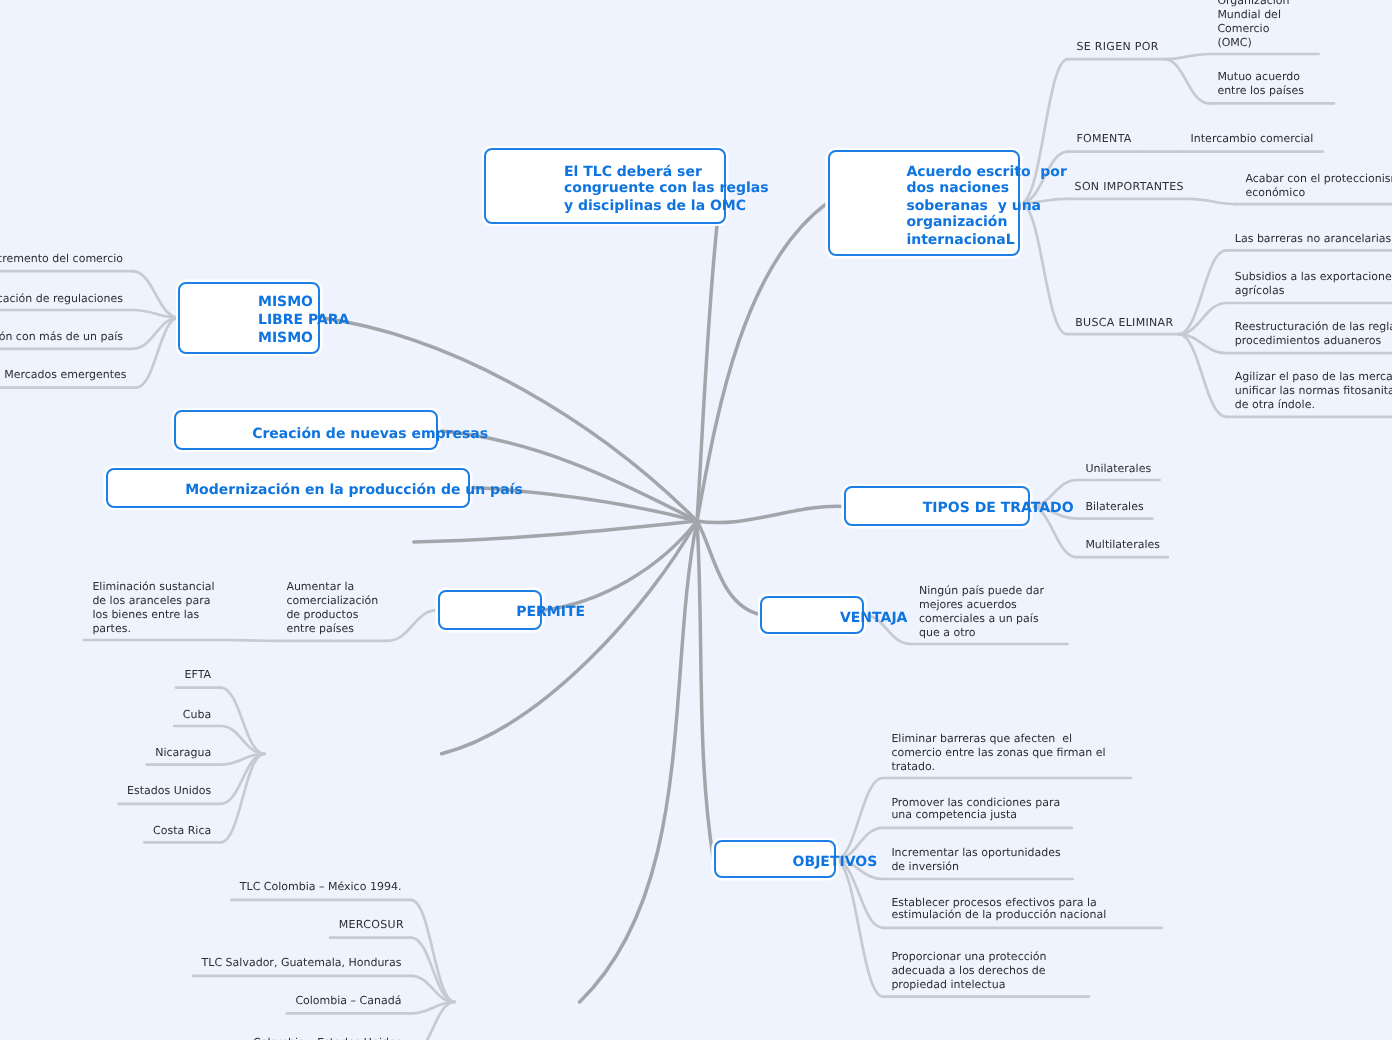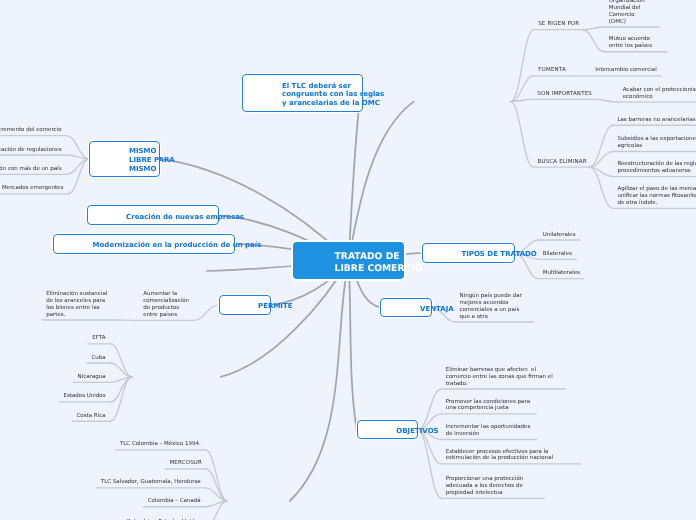--- a/index.html
+++ b/index.html
@@ -114,28 +114,31 @@
 <path d="M165.1 468.80L205.5 468.80"></path>
 <path d="M227.4 501.00C217.5 501.00 215.4 468.80 205.5 468.80"></path>
 <path d="M96.5 487.90L205.5 487.90"></path>
 <path d="M227.4 501.00C217.5 501.00 215.4 487.90 205.5 487.90"></path>
 <path d="M143.4 506.70L205.5 506.70"></path>
 <path d="M227.4 501.00C217.5 501.00 215.4 506.70 205.5 506.70"></path>
 <path d="M122.2 527.20L205.5 527.20"></path>
 <path d="M227.4 501.00C217.5 501.00 215.4 527.20 205.5 527.20"></path>
 </g>
 </svg>
-<div class="node root" style="left:293.0px;top:242.0px;width:111.0px;height:37.0px">
-      <span>TRATADO DE</span>
-      <span>LIBRE COMERCIO</span>
-    </div>
 <div class="node box" style="left:242.4px;top:74.4px;width:120.6px;height:37.2px">
       <span>El TLC deberá ser</span>
       <span>congruente con las reglas</span>
-      <span>y arancelarias de la OMC</span>
+      <span>y disciplinas de la OMC</span>
+    </div>
+<div class="node box" style="left:413.6px;top:75.3px;width:96.8px;height:52.6px">
+      <span>Acuerdo escrito  por</span>
+      <span>dos naciones</span>
+      <span>soberanas  y una</span>
+      <span>organización</span>
+      <span>internacionaL</span>
     </div>
 <div class="node box" style="left:89.4px;top:140.6px;width:71.1px;height:36.4px">
       <span>MISMO</span>
       <span>LIBRE PARA</span>
       <span>MISMO</span>
     </div>
 <div class="node box" style="left:86.5px;top:205.4px;width:132.5px;height:20.0px">
       <span>Creación de nuevas empresas</span>
     </div>
 <div class="node box" style="left:53.0px;top:233.7px;width:181.7px;height:19.9px">

